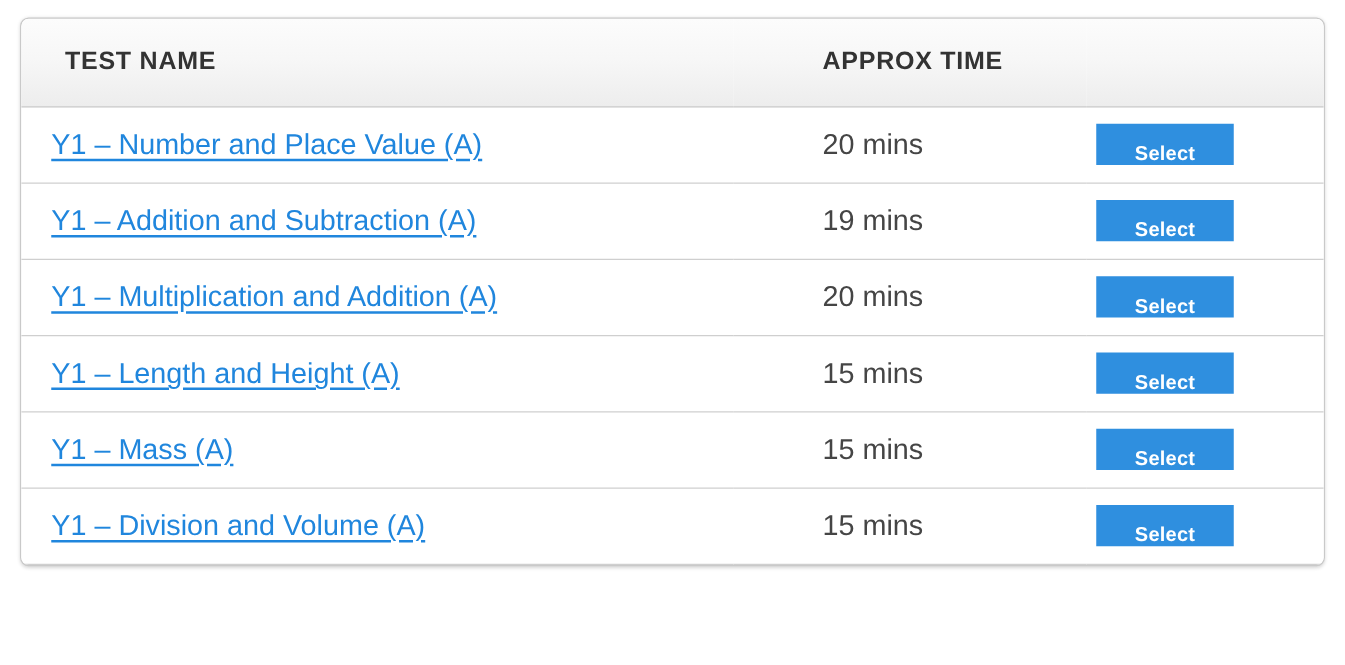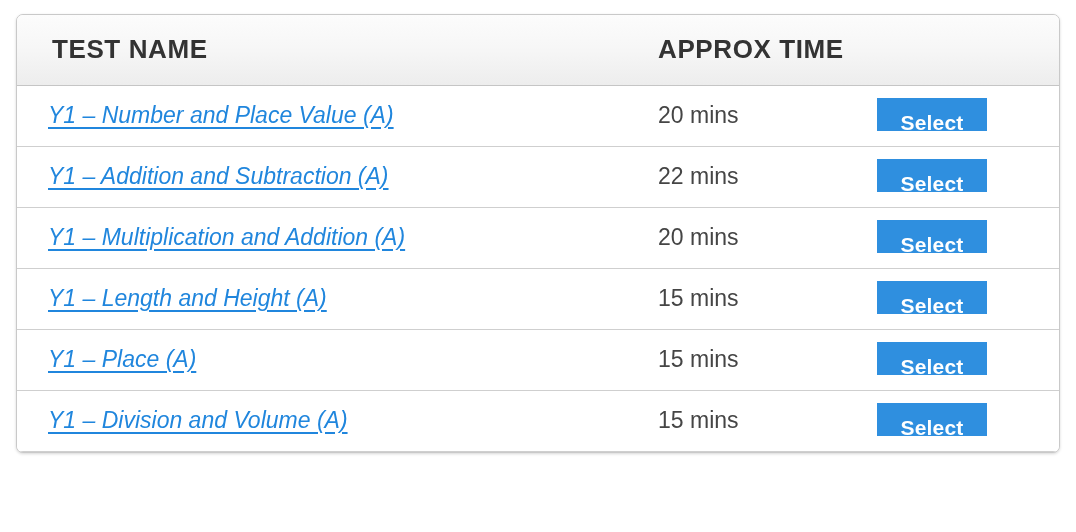--- a/index.html
+++ b/index.html
@@ -40,21 +40,21 @@
     border-collapse: collapse;
     table-layout: fixed;
   }
 
   
   .thead-row {
     height: 70px;
     background: linear-gradient(to bottom, #fcfcfc 0%, #f7f7f7 45%, #ededed 100%);
   }
   .th {
-    font-size: 26px;
+    font-size: 20px;
     font-weight: bold;
     color: #333333;
     letter-spacing: 0.6px;
     text-align: left;
     padding: 0;
     vertical-align: middle;
     border-bottom: 1px solid #c5c5c5;
     box-sizing: border-box;
   }
   .th-name { padding-left: 35px; }
@@ -75,21 +75,21 @@
     background: #ebebeb;
   }
   .td {
     padding: 0;
     vertical-align: middle;
     border-bottom: 1px solid #cfcfcf;
     box-sizing: border-box;
   }
   .row:last-child .td { border-bottom: 1px solid #cfcfcf; }
 
-  .td-name   { padding-left: 31px; font-style: italic; }
+  .td-name   { padding-left: 24px; }
   .td-time   { padding-left: 71px; }
   .td-action { padding-left: 8px; }
 
   .test-link {
     font-size: 23px;
     color: #2086dd;
     text-decoration: underline;
     text-underline-offset: 4px;
     cursor: pointer;
     white-space: nowrap;
@@ -101,21 +101,21 @@
     white-space: nowrap;
     margin-top: 30px;
   }
 
   .select-btn {
     display: inline-block;
     width: 110px;
     height: 33px;
     line-height: 33px;
     text-align: center;
-    font-size: 21px;
+    font-size: 16px;
     font-weight: bold;
     color: #ffffff;
     background: #2f8fdf;
     border: none;
     border-radius: 0;
     padding: 8px;
     cursor: pointer;
     font-family: "Liberation Sans", sans-serif;
     letter-spacing: 0.2px;
   }
@@ -143,35 +143,35 @@
         </tr>
       </thead>
       <tbody id="table-body">
           <tr class="row">
             <td class="td td-name"><a class="test-link">Y1 – Number and Place Value (A)</a></td>
             <td class="td td-time"><span class="time-text">20 mins</span></td>
             <td class="td td-action"><button class="select-btn">Select</button></td>
           </tr>
           <tr class="row">
             <td class="td td-name"><a class="test-link">Y1 – Addition and Subtraction (A)</a></td>
-            <td class="td td-time"><span class="time-text">22 mins</span></td>
+            <td class="td td-time"><span class="time-text">19 mins</span></td>
             <td class="td td-action"><button class="select-btn">Select</button></td>
           </tr>
           <tr class="row">
             <td class="td td-name"><a class="test-link">Y1 – Multiplication and Addition (A)</a></td>
             <td class="td td-time"><span class="time-text">20 mins</span></td>
             <td class="td td-action"><button class="select-btn">Select</button></td>
           </tr>
           <tr class="row">
             <td class="td td-name"><a class="test-link">Y1 – Length and Height (A)</a></td>
             <td class="td td-time"><span class="time-text">15 mins</span></td>
             <td class="td td-action"><button class="select-btn">Select</button></td>
           </tr>
           <tr class="row">
-            <td class="td td-name"><a class="test-link">Y1 – Place (A)</a></td>
+            <td class="td td-name"><a class="test-link">Y1 – Mass (A)</a></td>
             <td class="td td-time"><span class="time-text">15 mins</span></td>
             <td class="td td-action"><button class="select-btn">Select</button></td>
           </tr>
           <tr class="row">
             <td class="td td-name"><a class="test-link">Y1 – Division and Volume (A)</a></td>
             <td class="td td-time"><span class="time-text">15 mins</span></td>
             <td class="td td-action"><button class="select-btn">Select</button></td>
           </tr>
         </tbody>
     </table>

